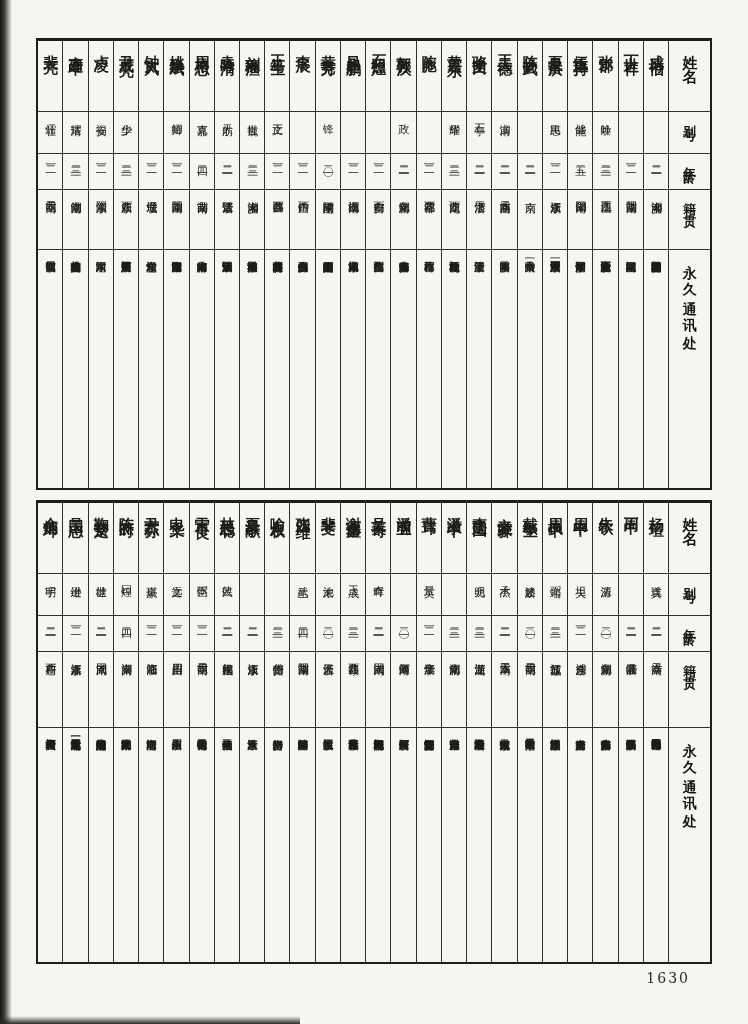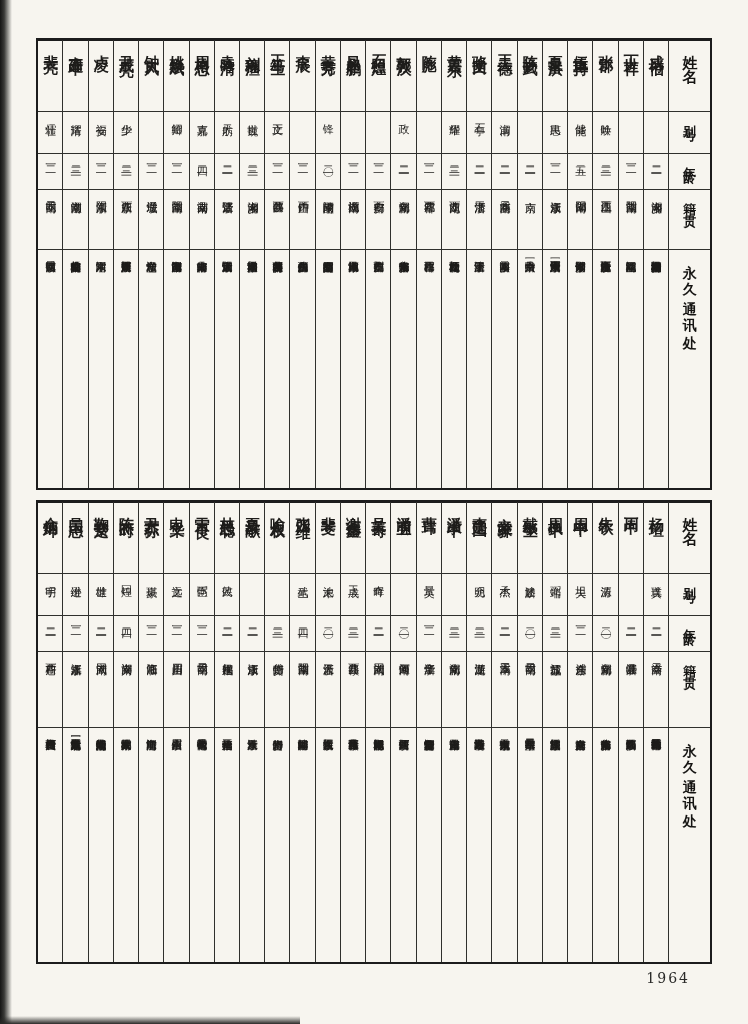--- a/index.html
+++ b/index.html
@@ -932,14 +932,14 @@
         </div>
         <div class="cell c-native">
           <span class="vtxt">广西苍梧</span>
         </div>
         <div class="cell c-addr">
           <span class="vtxt">广西梧州长堤街河堤巷六号</span>
         </div>
       </div>
     </div>
 
-  <div class="page-number">1964</div>
+  <div class="page-number">1630</div>
 </div>
 
 </body></html>

